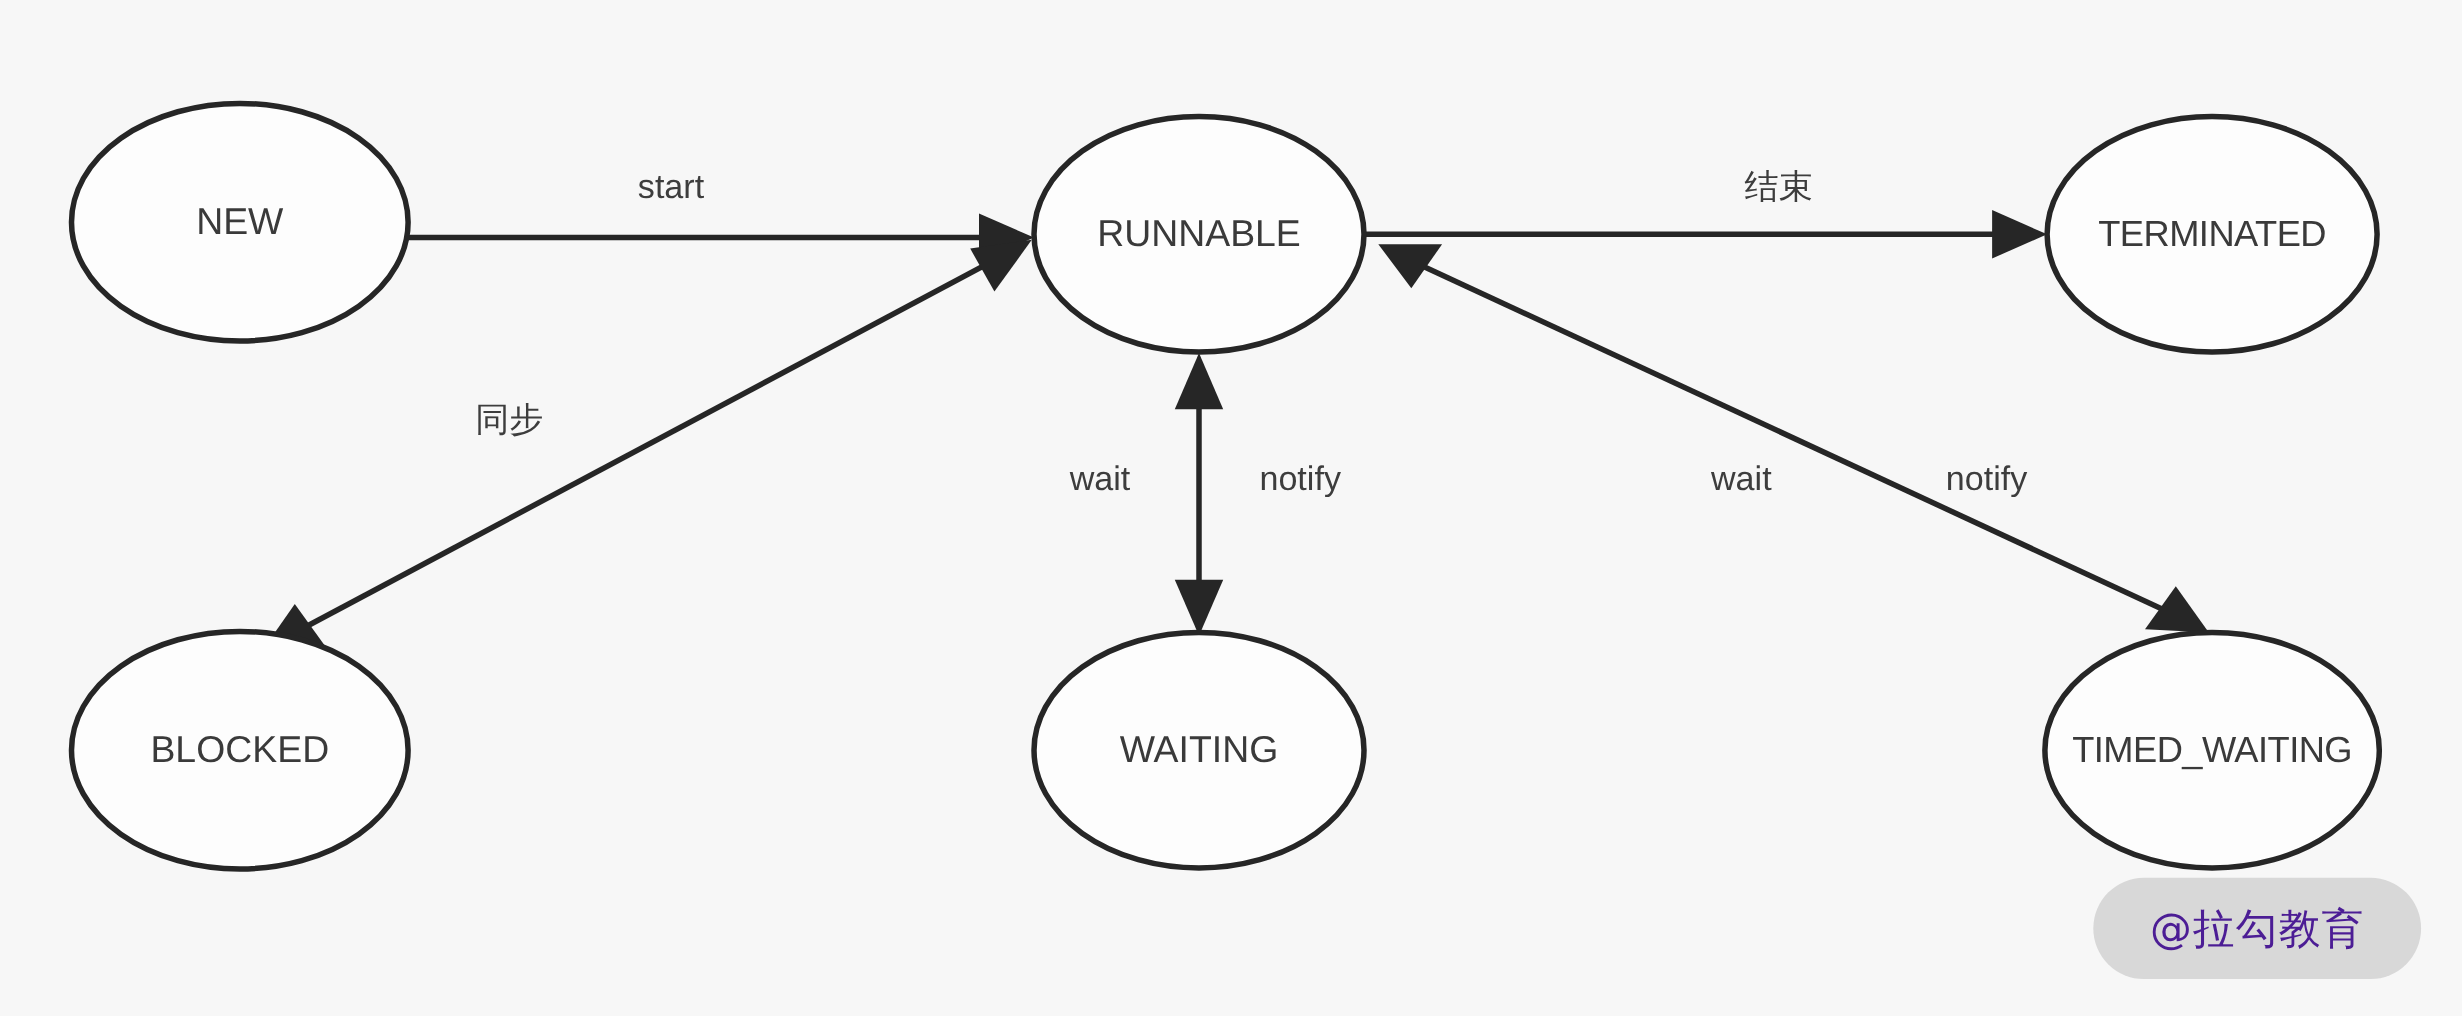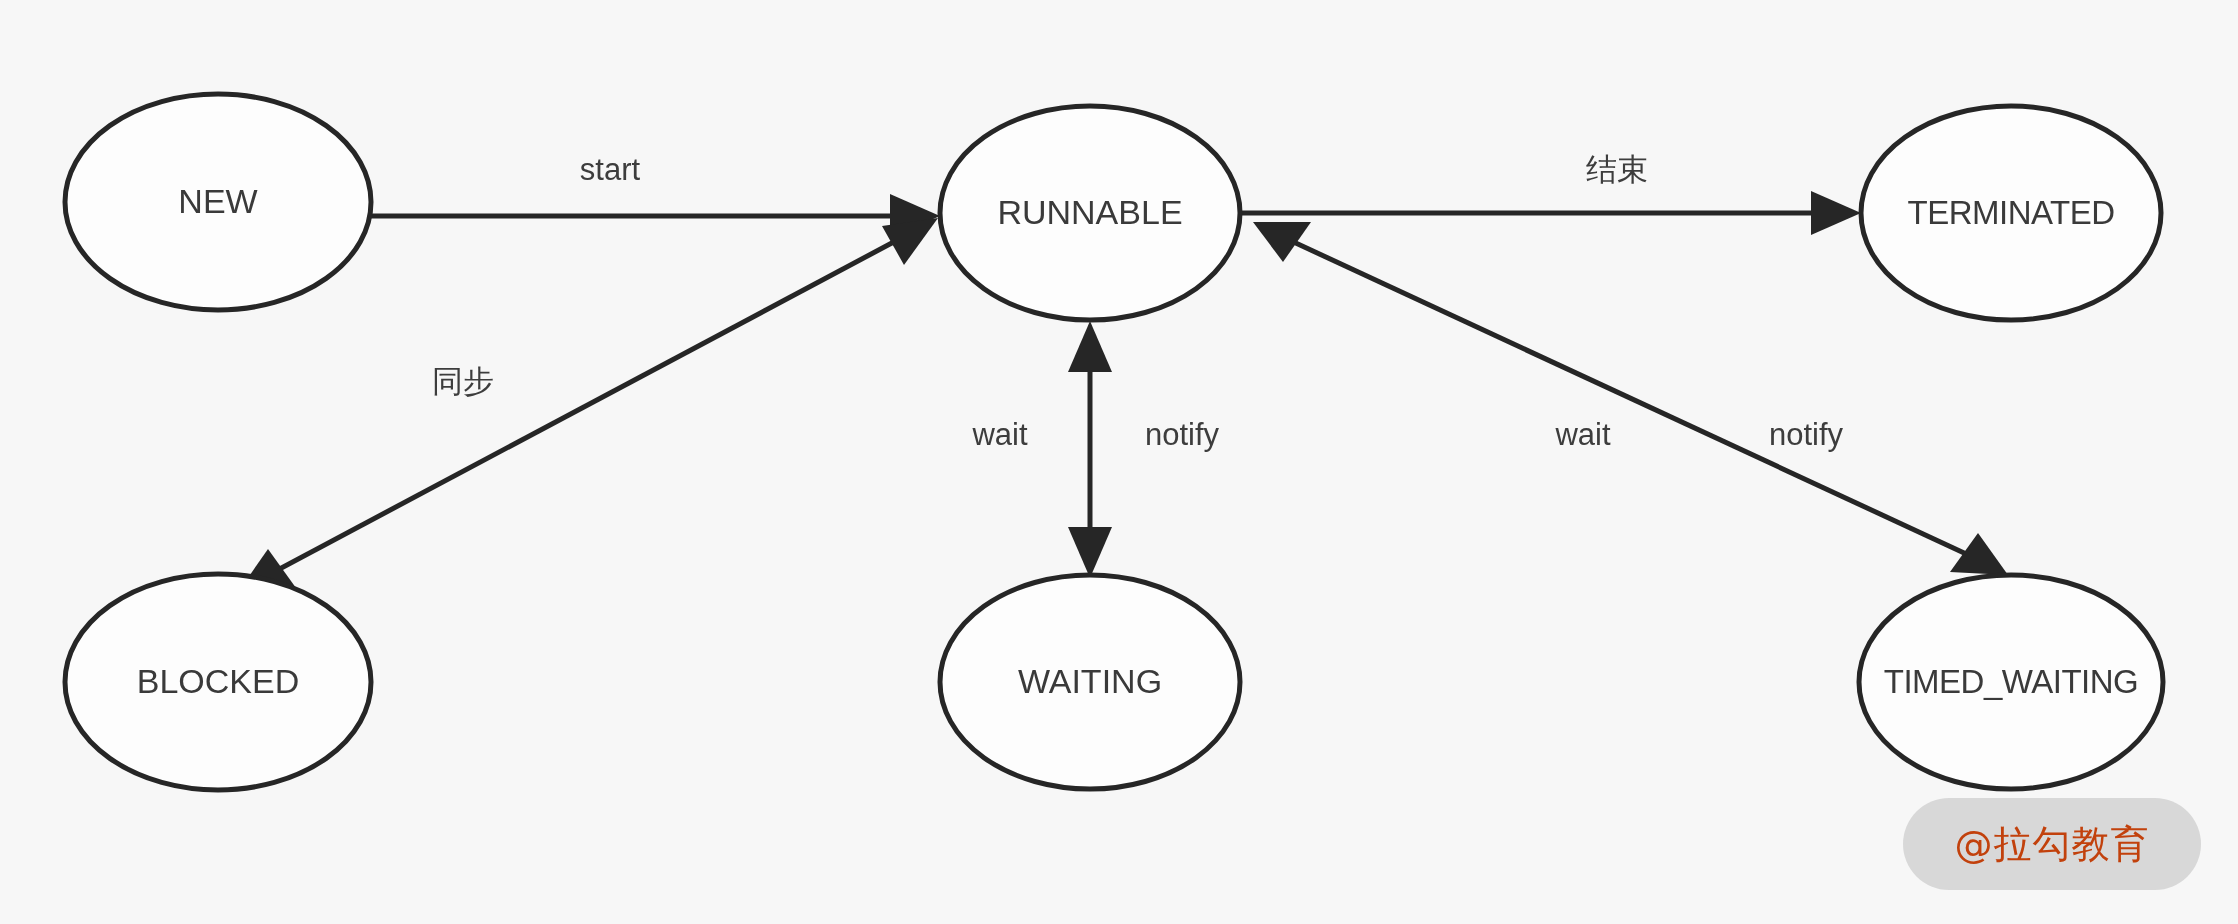--- a/index.html
+++ b/index.html
@@ -61,21 +61,21 @@
     position: absolute;
     left: 1903px;
     top: 798px;
     width: 298px;
     height: 92px;
     border-radius: 46px;
     background: #d8d8d8;
     display: flex;
     align-items: center;
     justify-content: center;
-    color: #c2410c;
+    color: #4c1d95;
     font-size: 38px;
     font-family: "DejaVu Sans", "Liberation Sans", sans-serif;
     letter-spacing: 1px;
     user-select: none;
   }
 </style>
 </head>
 <body>
 
 <div id="canvas">

